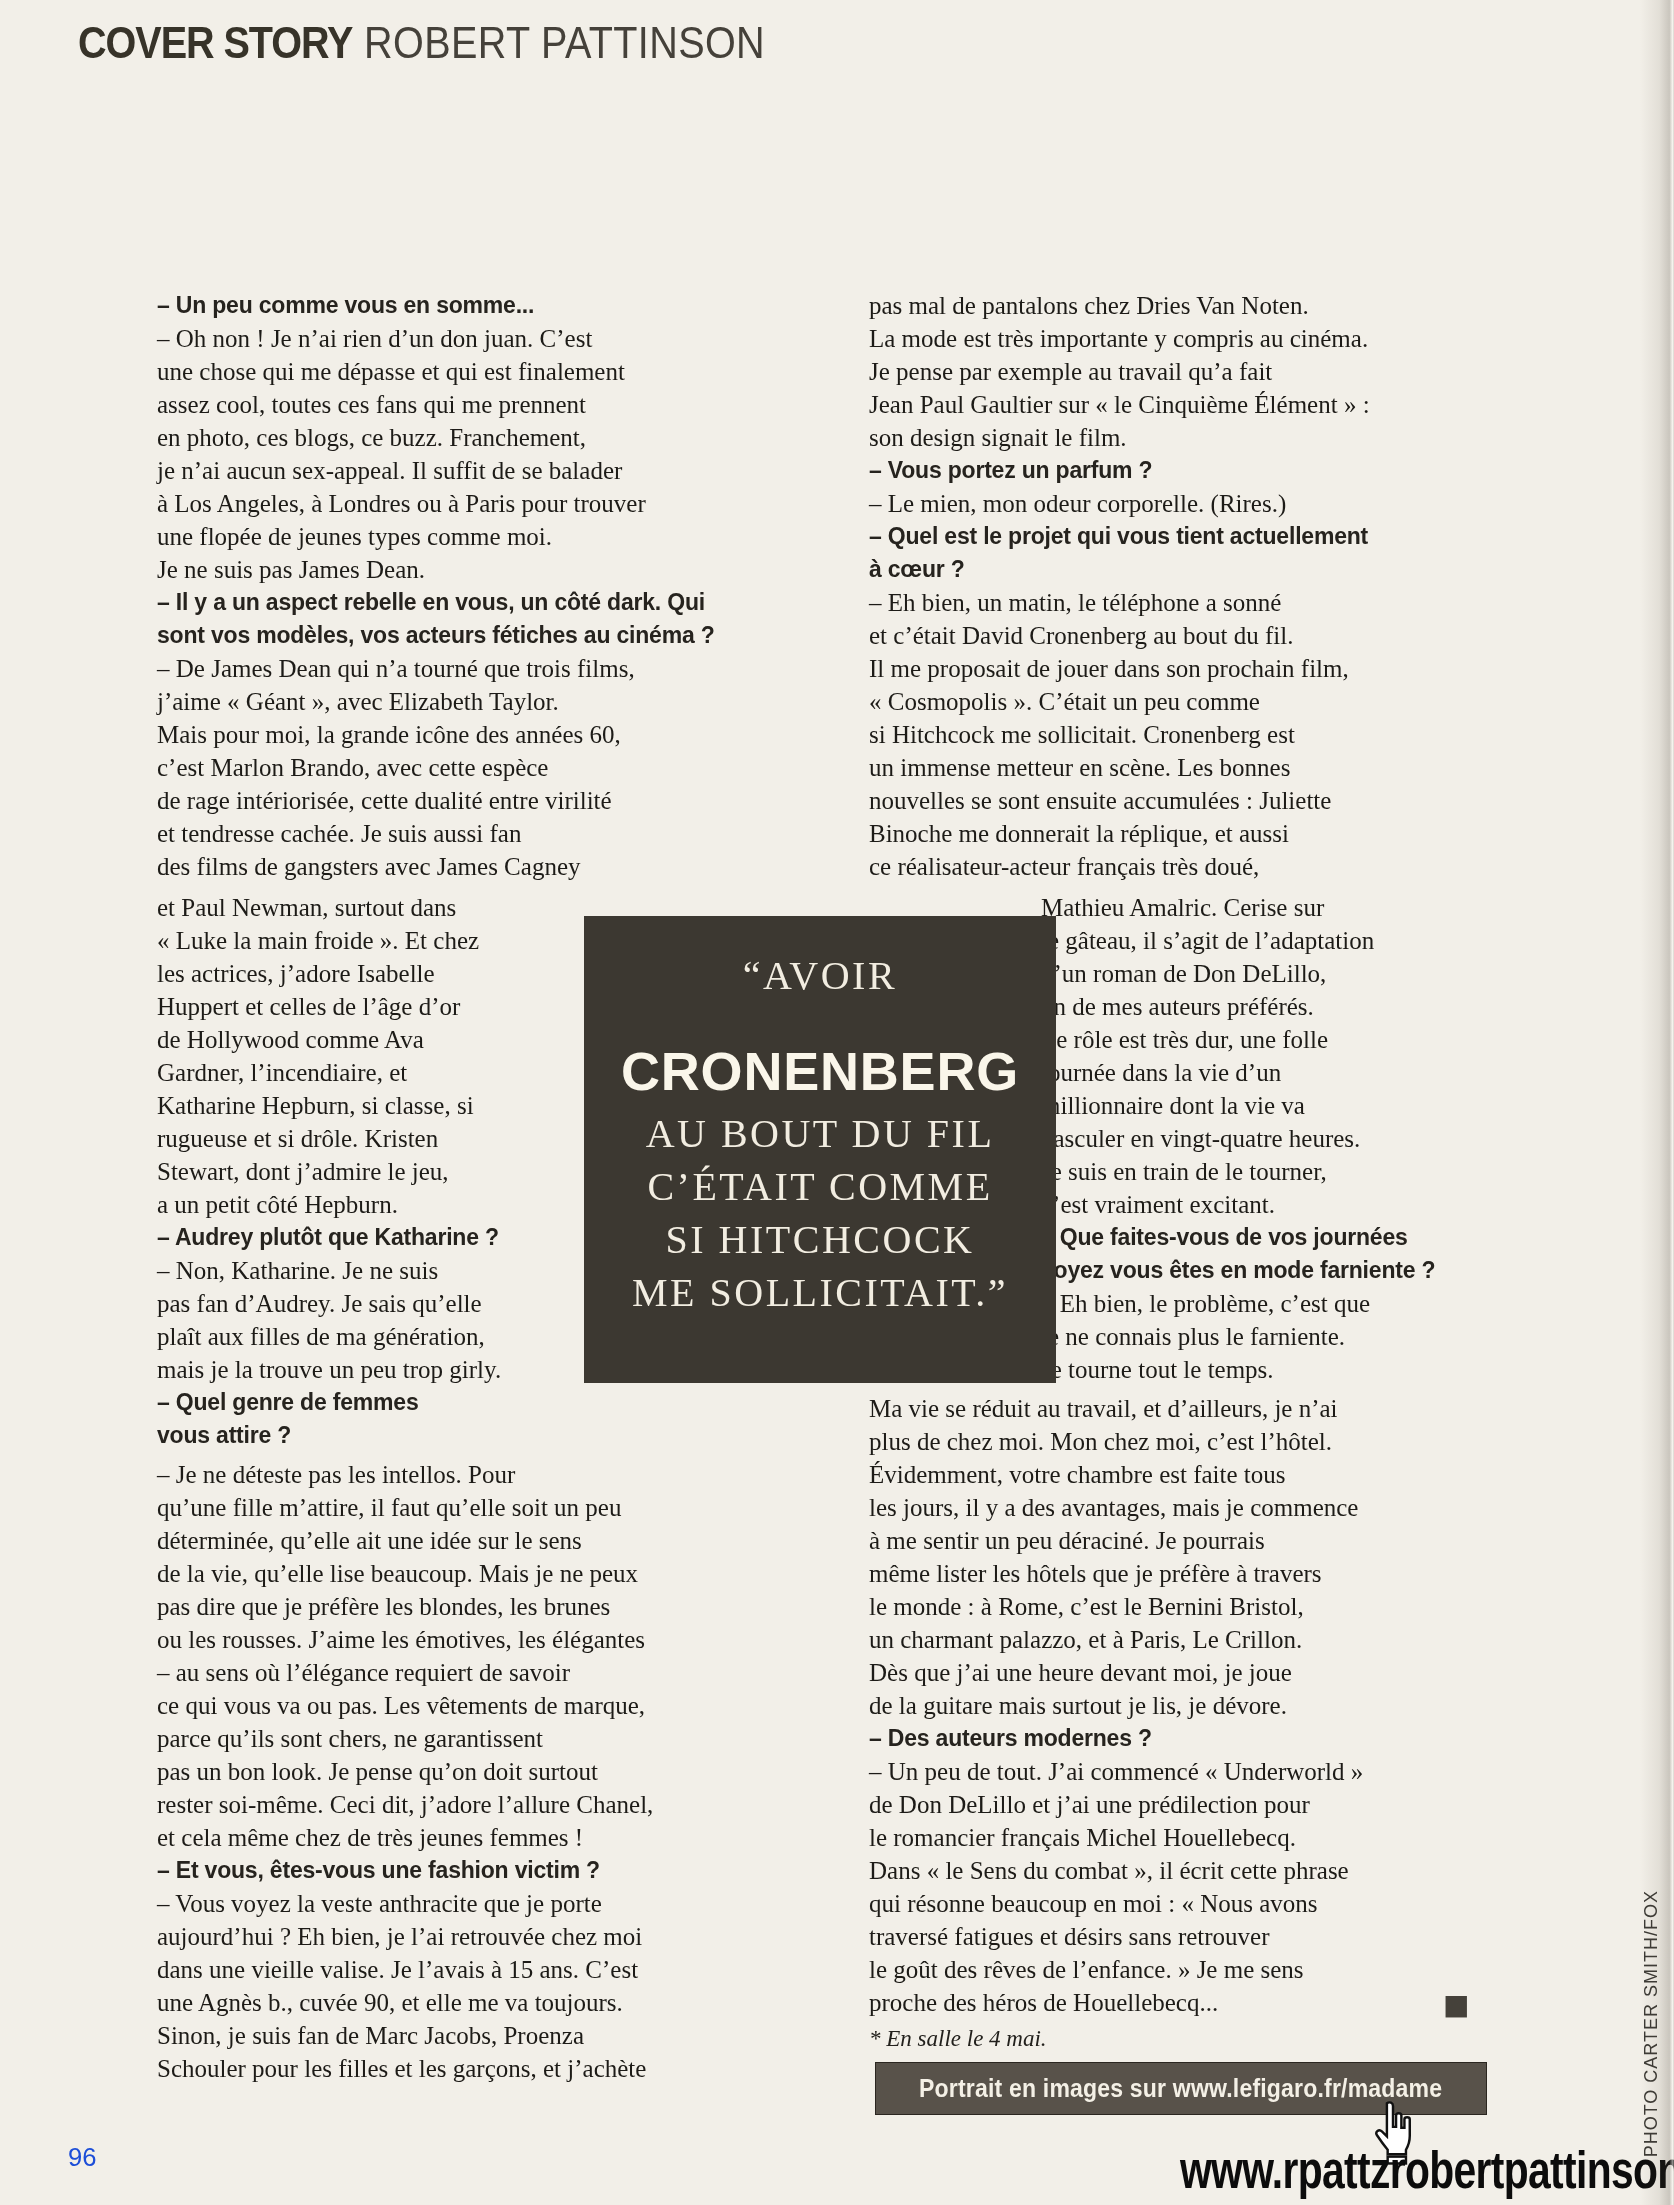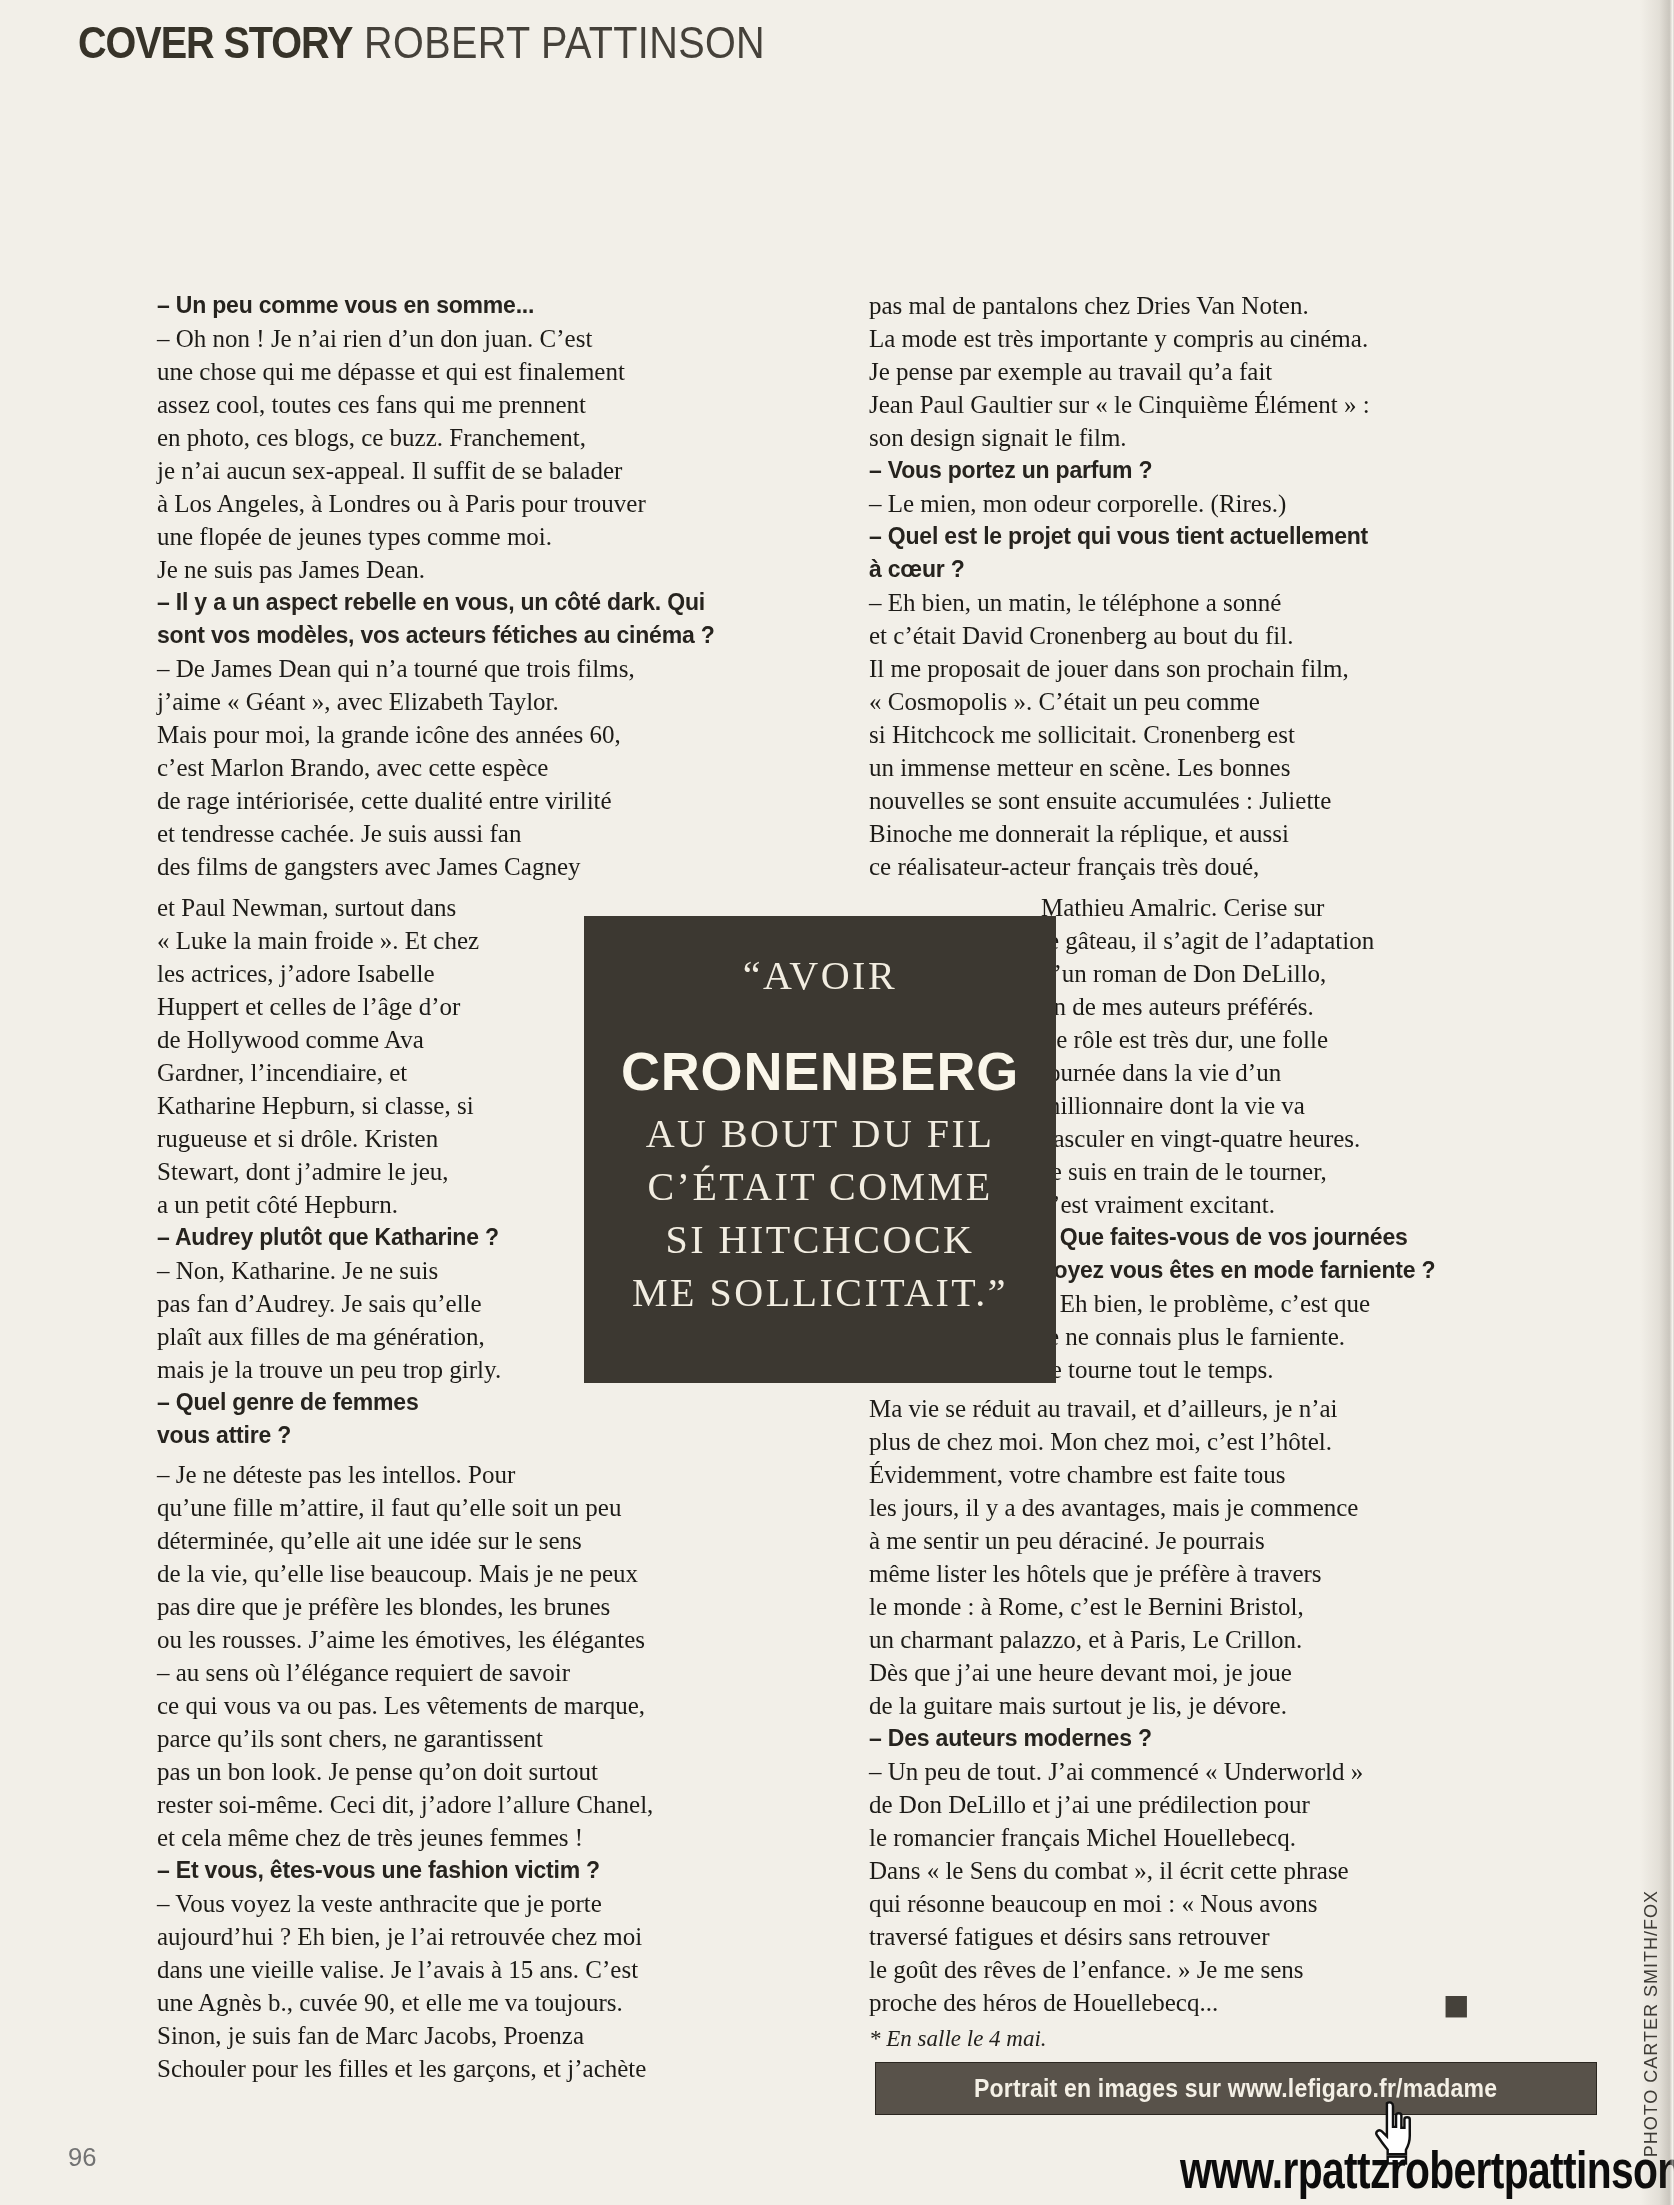--- a/index.html
+++ b/index.html
@@ -61,36 +61,36 @@
     font-family:"Liberation Serif","DejaVu Serif",serif;font-style:italic;
     font-size:23px;color:#22201c;
   }
   .end-mark{
     position:absolute;left:1443px;top:1991px;
     font-size:28px;line-height:28px;color:#45413a;
     font-family:"DejaVu Sans",sans-serif;
   }
   
   .banner{
-    position:absolute;left:875px;top:2062px;width:722px;height:53px;
+    position:absolute;left:875px;top:2062px;width:612px;height:53px;
     background:var(--banner-bg,#58524a);
     border:1.7px solid rgba(35,30,25,0.85);box-sizing:border-box;
     display:flex;align-items:center;justify-content:center;
   }
   .banner .banner-text{
     font-family:"Liberation Sans","DejaVu Sans",sans-serif;font-weight:700;
     font-size:25.6px;letter-spacing:0.2px;color:var(--banner-text,#f4f0e6);
     transform:scaleX(0.9);white-space:nowrap;
   }
   .cursor{position:absolute;left:1373px;top:2101px;}
   
   .pagenum{
     position:absolute;left:68px;top:2143px;
     font-family:"Liberation Sans","DejaVu Sans",sans-serif;
-    font-size:25.6px;color:#737373;
+    font-size:25.6px;color:#1d4ed8;
   }
   .watermark{
     position:absolute;left:1180px;top:2141px;white-space:nowrap;
     font-family:"Liberation Sans","DejaVu Sans",sans-serif;font-weight:700;
     font-size:51px;letter-spacing:-0.8px;color:#0c0c0c;
     transform:scaleX(0.8);transform-origin:left top;
   }
   .credit{
     position:absolute;right:13.2px;bottom:48px;
     writing-mode:vertical-rl;transform:rotate(180deg);

